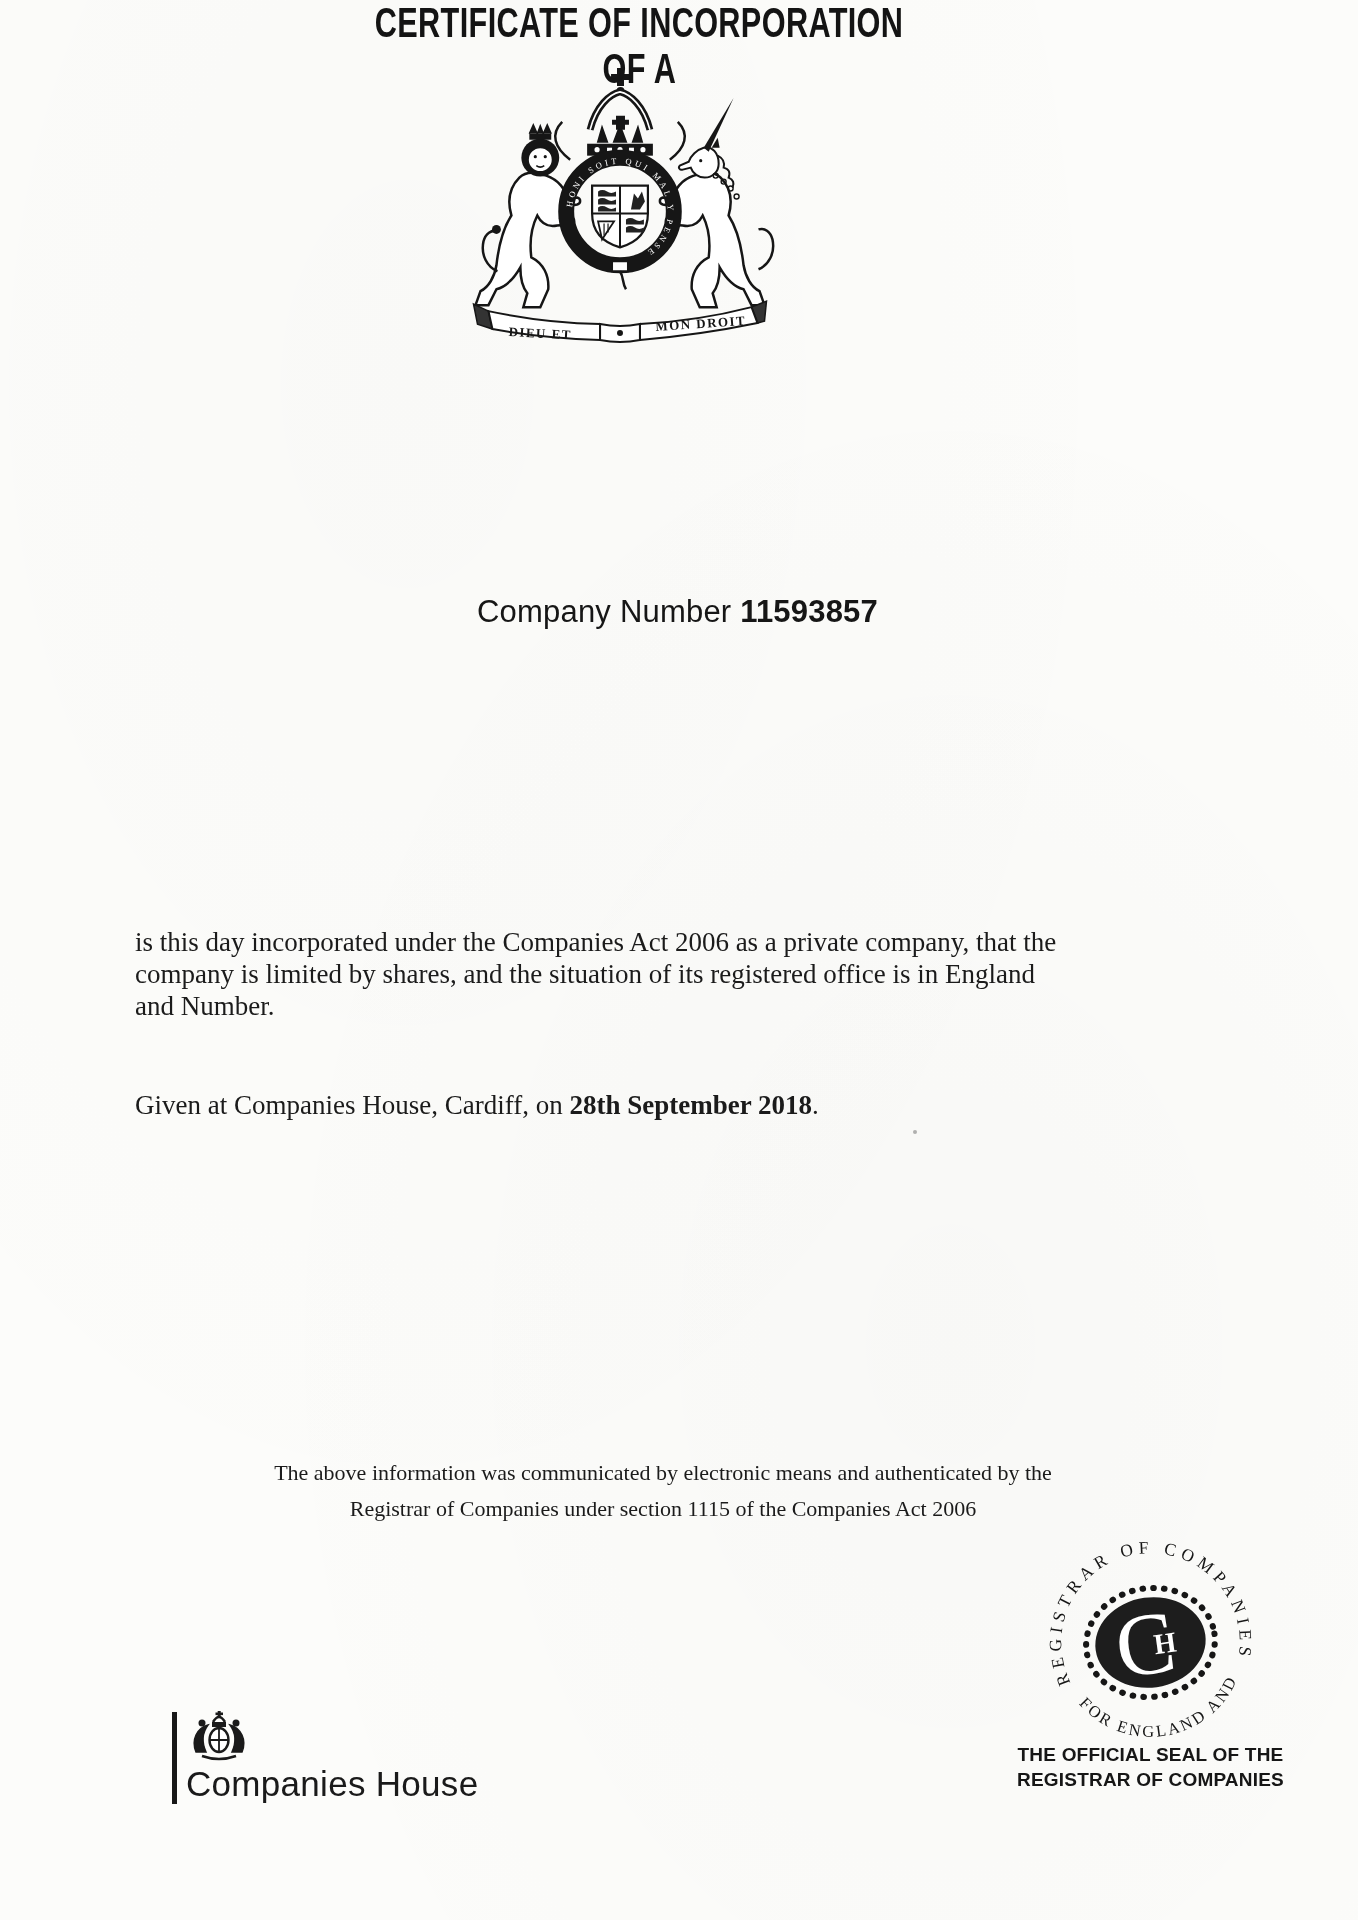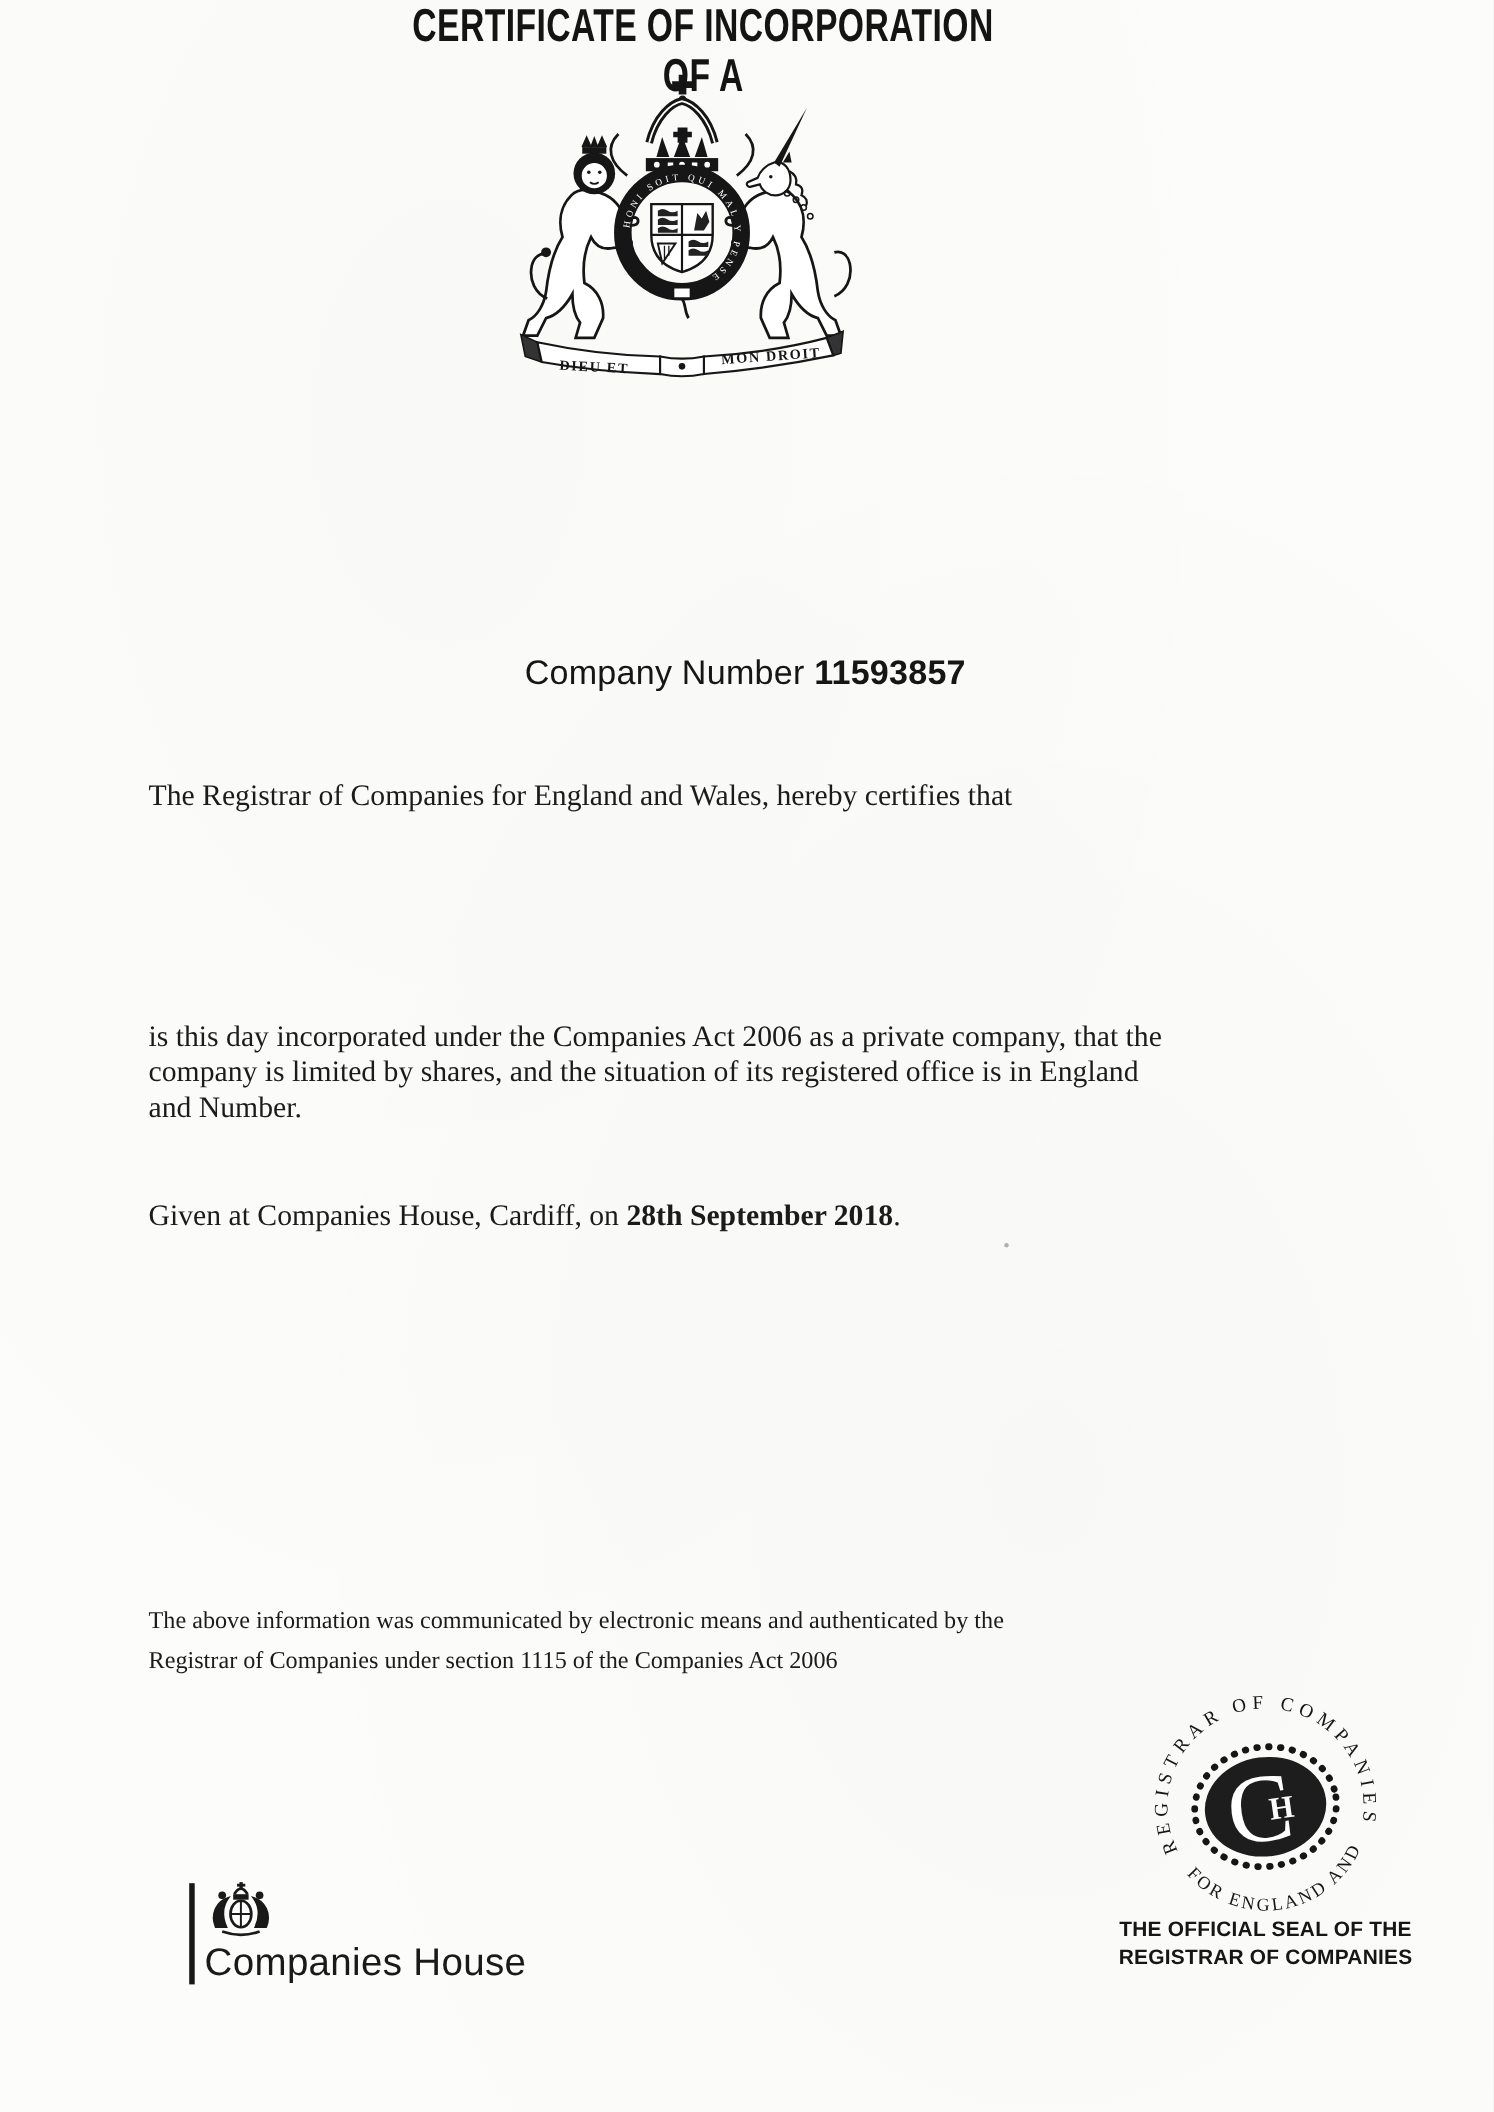--- a/index.html
+++ b/index.html
@@ -53,21 +53,21 @@
   }
   .intro-line{left:135px; top:708px;}
   .company-name{left:135px; top:775px; font-size:28px;}
   .body-par{left:135px; top:926px; line-height:32px;}
   .given-line{left:135px; top:1090px;}
   .given-line b{font-weight:bold;font-family:Liberation Serif, serif;}
 
   
   .footer-note{
     left:135px; top:1455px; width:1056px;
-    text-align:left;
+    text-align:center;
     font-family:"Liberation Serif", serif;
     font-size:22px; line-height:36px; color:#1b1b1b;
   }
 
   
   .seal-caption{
     left:1003px; top:1742px; width:295px;
     text-align:center;
     font-family:"Liberation Sans", sans-serif;
     font-weight:bold;
@@ -185,21 +185,20 @@
 
   <div class="abs title-block">
     <span class="tline"><span>CERTIFICATE OF INCORPORATION</span></span>
     <span class="tline"><span>OF A</span></span>
   </div>
 
   <div class="abs company-number">
     <span>Company Number </span><b>11593857</b>
   </div>
 
-  <div class="abs serif-line intro-line">The Registrar of Companies for England and Wales, hereby certifies that</div>
 
 
   <div class="abs serif-line body-par">
     <div>is this day incorporated under the Companies Act 2006 as a private company, that the</div>
     <div>company is limited by shares, and the situation of its registered office is in England</div>
     <div>and Number.</div>
   </div>
 
   <div class="abs serif-line given-line">
     <span>Given at Companies House, Cardiff, on </span><b>28th September 2018</b><span>.</span>

